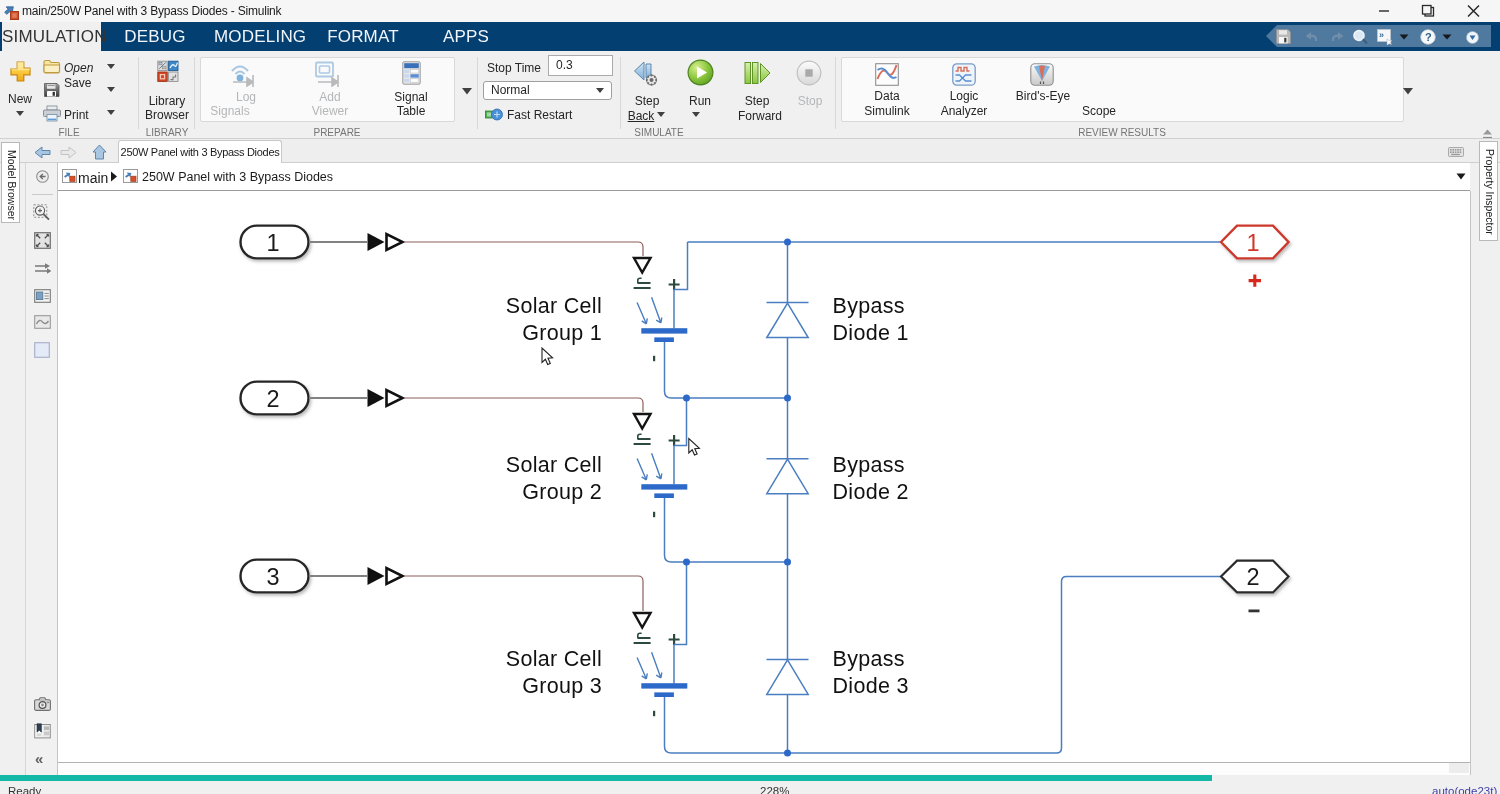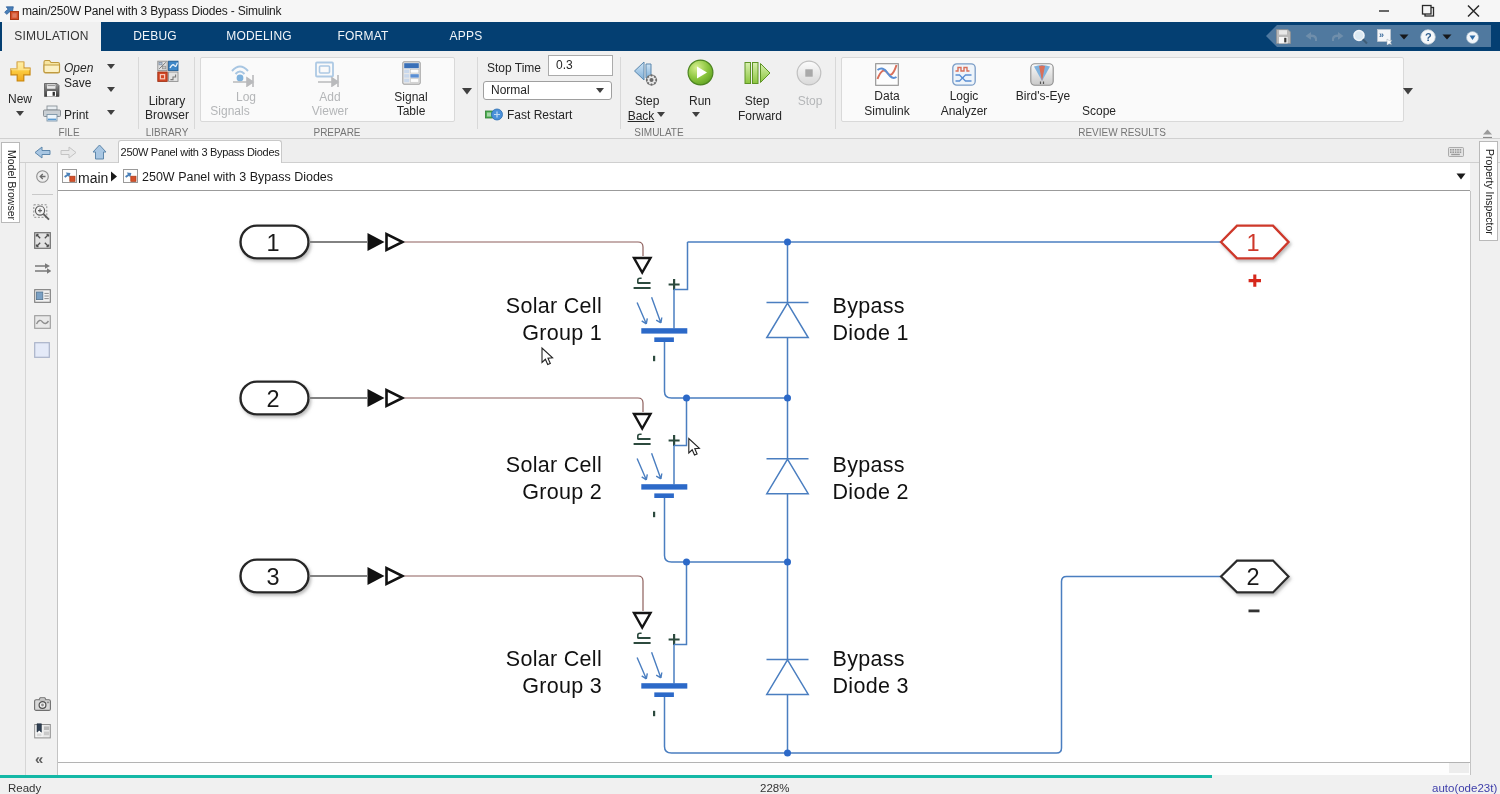--- a/index.html
+++ b/index.html
@@ -6,21 +6,21 @@
 html,body { width:1500px; height:794px; overflow:hidden; font-family:"Liberation Sans", sans-serif; }
 #app { position:relative; width:1500px; height:794px; background:#f0f0f0; }
 .abs { position:absolute; }
 
 
 #titlebar { left:0; top:0; width:1500px; height:22px; background:#f6f6f6; }
 #title-text { left:22px; top:4px; font-size:12px; letter-spacing:-0.2px; color:#1b1b1b; }
 
 
 #ribbon { left:0; top:22px; width:1500px; height:29px; background:#043f72; }
-.rtab { position:absolute; top:0; height:29px; line-height:29px; color:#f2f5f9; font-size:12px; text-align:center; letter-spacing:0.2px; }
+.rtab { position:absolute; top:0; height:29px; line-height:29px; color:#f2f5f9; font-size:17px; text-align:center; letter-spacing:0.2px; }
 
 
 #qa { left:1266px; top:25px; width:225px; height:22px; background:#50799f; clip-path:polygon(11px 0, 100% 0, 100% 100%, 11px 100%, 0 50%); }
 
 
 #toolbar { left:0; top:51px; width:1500px; height:88px; background:#f0f0f0; border-bottom:1px solid #d0d0d0; }
 .panel { position:absolute; background:#fafafa; border:1px solid #d9d9d9; border-radius:2px; }
 .seclabel { position:absolute; font-size:10px; color:#747474; top:76px; width:200px; text-align:center; }
 .sep { position:absolute; top:6px; width:1px; height:72px; background:#d8d8d8; }
 .btxt { position:absolute; font-size:12px; color:#262626; text-align:center; white-space:nowrap; }
@@ -43,21 +43,21 @@
 #pitab { left:1479px; top:141px; width:19px; height:100px; }
 
 
 #canvas { left:58px; top:191px; width:1412px; height:571px; background:#fff; }
 #rgutter { left:1470px; top:191px; width:30px; height:584px; background:#f0f0f0; border-left:1px solid #c4c4c4; }
 
 
 #hscroll { left:58px; top:762px; width:1412px; height:13px; background:#fdfdfd; border-top:1px solid #b3b3b3; }
 
 
-#status { left:0; top:775px; width:1212px; height:19px; background:#f0f0f0; border-top:3px solid #14b8a6; font-size:11.5px; color:#333; }
+#status { left:0; top:775px; width:1212px; height:19px; background:#f0f0f0; border-top:6px solid #14b8a6; font-size:11.5px; color:#333; }
 </style>
 </head>
 <body>
 <div id="app">
 
   <div class="abs" id="titlebar"></div>
   <svg class="abs" style="left:4px;top:3px" width="16" height="17" viewBox="0 0 16 17">
     <path d="M0.5 5.5 L5 5.5 L5 2.5 L10.5 7 L5 11.5 L5 8.5 L0.5 8.5 Z" fill="#4a80b8" stroke="#2b5d99" stroke-width="0.7" transform="rotate(-40 5.5 7)"></path>
     <rect x="6.5" y="8.5" width="8" height="8" fill="#d4502a" stroke="#a83a18" stroke-width="1"></rect>
     <rect x="8.3" y="10.3" width="4.4" height="4.4" fill="#ffffff" opacity="0.25"></rect>

